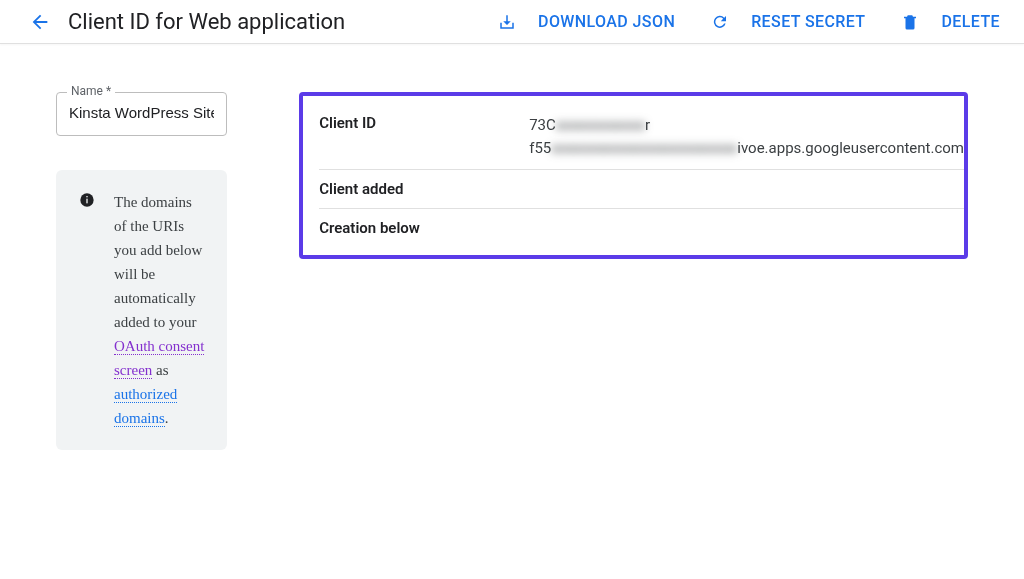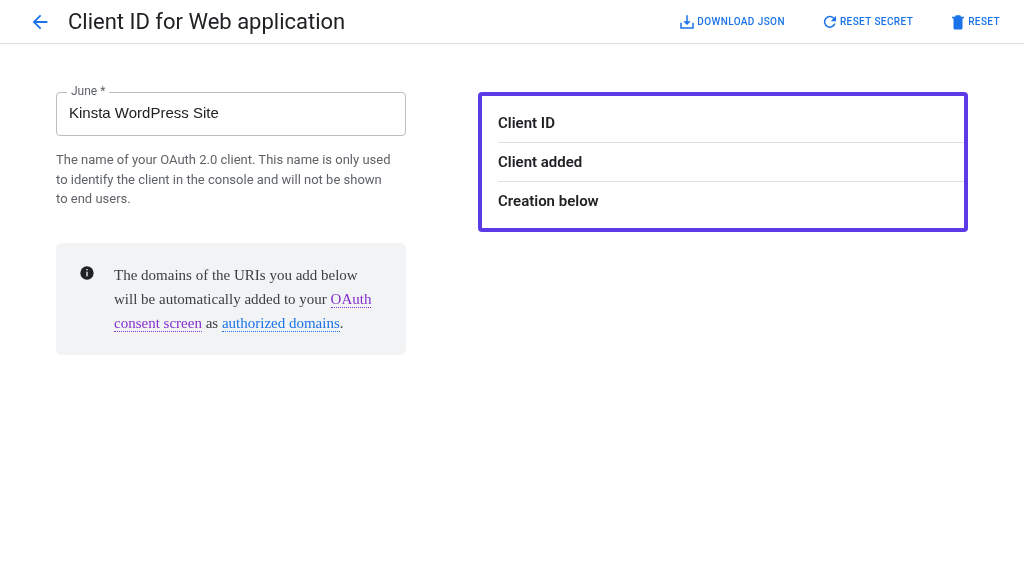--- a/index.html
+++ b/index.html
@@ -5,21 +5,21 @@
   * { box-sizing: border-box; margin: 0; padding: 0; }
   html, body { width: 1024px; height: 579px; font-family: Roboto, "Helvetica Neue", Arial, sans-serif; background: #fff; color: #202124; }
   .topbar {
     display: flex; align-items: center; height: 44px;
     border-bottom: 1px solid #e0e0e0; padding: 0 24px;
     box-shadow: 0 1px 2px rgba(0,0,0,0.04);
   }
   .back-btn { width: 32px; height: 32px; display: flex; align-items: center; justify-content: center; cursor: pointer; margin-right: 12px; }
   .page-title { font-size: 22px; font-weight: 400; color: #202124; flex: 0 0 auto; }
   .top-actions { margin-left: auto; display: flex; gap: 36px; }
-  .t-action { display: inline-flex; align-items: center; gap: 1px; color: #1a73e8; font-size: 10px; font-weight: 500; letter-spacing: .4px; cursor: pointer; }
+  .t-action { display: inline-flex; align-items: center; gap: 22px; color: #1a73e8; font-size: 16px; font-weight: 500; letter-spacing: .4px; cursor: pointer; }
   .t-action svg { fill: #1a73e8; }
 
   .main { display: flex; padding: 48px 56px 0 56px; gap: 72px; }
 
   .left { width: 350px; }
   .field-wrap { position: relative; border: 1px solid #bdbdbd; border-radius: 4px; height: 44px; padding: 10px 12px 0 12px; }
   .field-wrap .float-label { position: absolute; top: -9px; left: 10px; background: #fff; padding: 0 4px; font-size: 12px; color: #5f6368; }
   .field-wrap input { border: none; outline: none; width: 100%; font-size: 15px; color: #202124; background: transparent; }
   .helper { font-size: 13px; color: #5f6368; line-height: 1.5; margin-top: 14px; max-width: 340px; }
 
@@ -57,33 +57,32 @@
     <div class="t-action">
       <svg width="18" height="18" viewBox="0 0 24 24">
           <path d="M17.65 6.35A8 8 0 1 0 19.5 14h-2.09a6 6 0 1 1-1.17-6.24L13 11h7V4l-2.35 2.35z"></path>
         </svg>
       <span>RESET SECRET</span>
     </div>
     <div class="t-action">
       <svg width="18" height="18" viewBox="0 0 24 24">
           <path d="M6 7h12v13a2 2 0 0 1-2 2H8a2 2 0 0 1-2-2V7zm3-4h6l1 2h4v2H4V5h4l1-2z"></path>
         </svg>
-      <span>RESET</span>
+      <span>DELETE</span>
     </div>
   </div>
 </div>
 
 <div class="main">
   <div class="left">
 
     <div class="field-wrap">
-      <span class="float-label">June *</span>
+      <span class="float-label">Name *</span>
       <input type="text" value="Kinsta WordPress Site" style="">
     </div>
-    <div class="helper">The name of your OAuth 2.0 client. This name is only used to identify the client in the console and will not be shown to end users.</div>
 
     <div class="info-box">
       <div class="info-icon">
         <svg width="16" height="16" viewBox="0 0 24 24">
             <circle cx="12" cy="12" r="10" fill="#202124"></circle>
             <rect x="11" y="10" width="2" height="7" fill="#f1f3f4"></rect>
             <rect x="11" y="6" width="2" height="2" fill="#f1f3f4"></rect>
           </svg>
       </div>
       <p>
@@ -91,20 +90,24 @@
       </p>
     </div>
 
   </div>
 
   <div class="right">
     <div class="id-panel">
 
       <div class="id-row">
         <div class="k">Client ID</div>
+        <div class="v">
+          <span>73C</span><span class="blurred">xxxxxxxxxxxx</span><span>r</span><br>
+          <span>f55</span><span class="blurred">xxxxxxxxxxxxxxxxxxxxxxxxx</span><span>ivoe.apps.googleusercontent.com</span>
+        </div>
       </div>
 
       <div class="id-row">
         <div class="k">Client added</div>
       </div>
 
       <div class="id-row">
         <div class="k">Creation below</div>
       </div>
 

